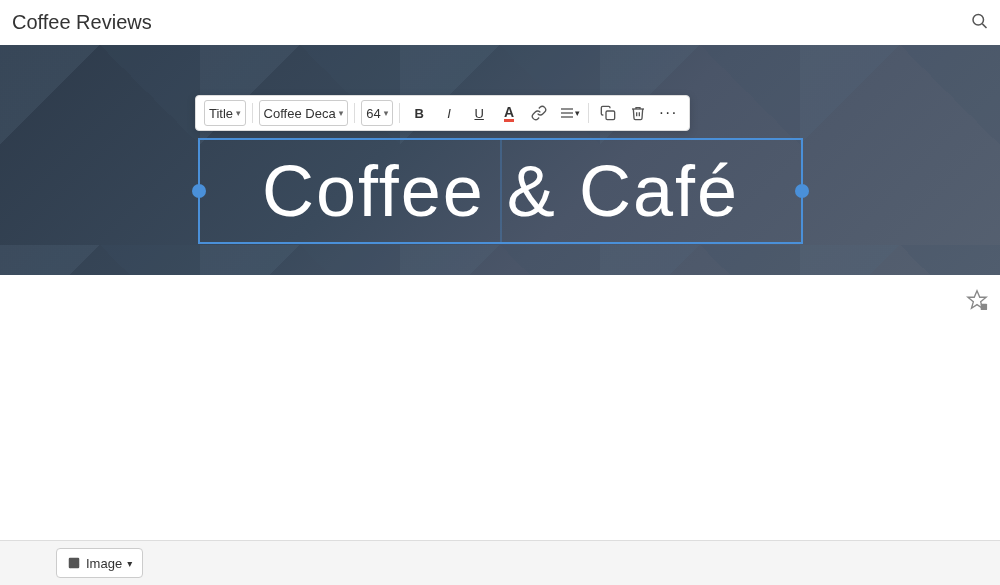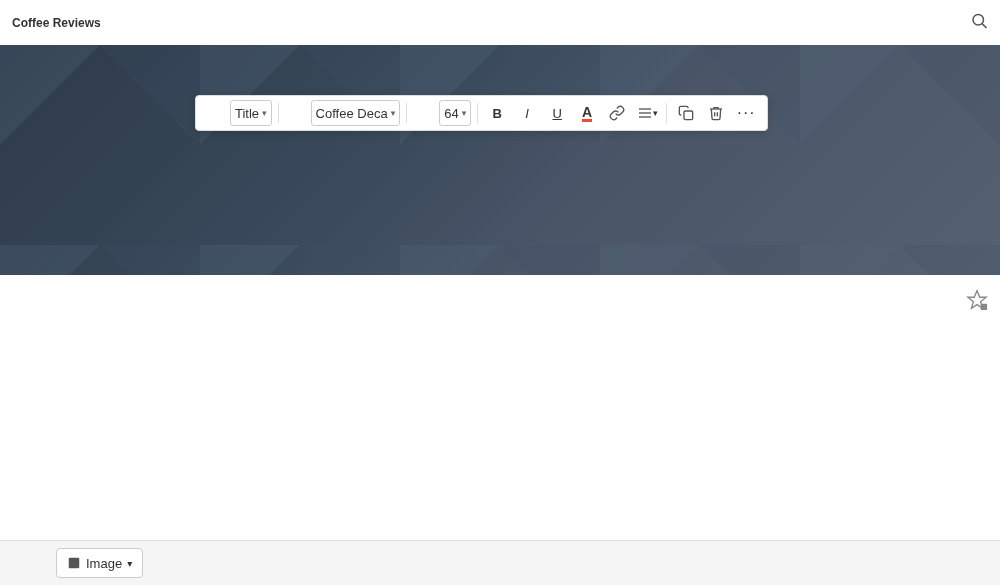--- a/index.html
+++ b/index.html
@@ -19,23 +19,23 @@
       top: 0; left: 0; right: 0;
       height: 45px;
       display: flex;
       align-items: center;
       padding: 0 12px;
       background: #ffffff;
       z-index: 10;
     }
 
     #site-title {
-      font-size: 12px;
+      font-size: 20px;
       color: #333;
-      font-weight: 700;
+      font-weight: 400;
     }
 
     #search-icon-btn {
       position: absolute;
       right: 12px;
       top: 50%;
       transform: translateY(-50%);
       cursor: pointer;
       color: #555;
       font-size: 18px;
@@ -86,21 +86,20 @@
       border-radius: 3px;
       padding: 2px 4px;
       font-size: 13px;
       color: #333;
       background: #fff;
       cursor: pointer;
       display: flex;
       align-items: center;
       gap: 3px;
       height: 26px;
-      margin-left: 26px;
     }
 
     .toolbar-select .chevron {
       font-size: 9px;
       color: #666;
     }
 
     .toolbar-divider {
       width: 1px;
       height: 20px;
@@ -326,20 +325,28 @@
         <path d="M19 6l-1 14a2 2 0 0 1-2 2H8a2 2 0 0 1-2-2L5 6"></path>
         <path d="M10 11v6"></path>
         <path d="M14 11v6"></path>
         <path d="M9 6V4h6v2"></path>
       </svg>
     </button>
 
     <button class="toolbar-btn" style="font-size:16px; letter-spacing:1px;">···</button>
   </div>
 
+  <div id="text-block-container">
+    <div id="text-block-border">
+      <div class="resize-handle-left"></div>
+      <div class="resize-handle-right"></div>
+      <div id="text-divider"></div>
+      <div id="main-title-text">Coffee &amp; Café</div>
+    </div>
+  </div>
 
 </div>
 
 <div id="insert-icon">
   <svg width="22" height="22" viewBox="0 0 24 24" fill="none" stroke="#888" stroke-width="1.5">
     <polygon points="12 2 15 9 22 9 16 14 18 21 12 17 6 21 8 14 2 9 9 9"></polygon>
     <rect x="16" y="16" width="7" height="7" rx="1" fill="#888" stroke="none"></rect>
   </svg>
 </div>
 

